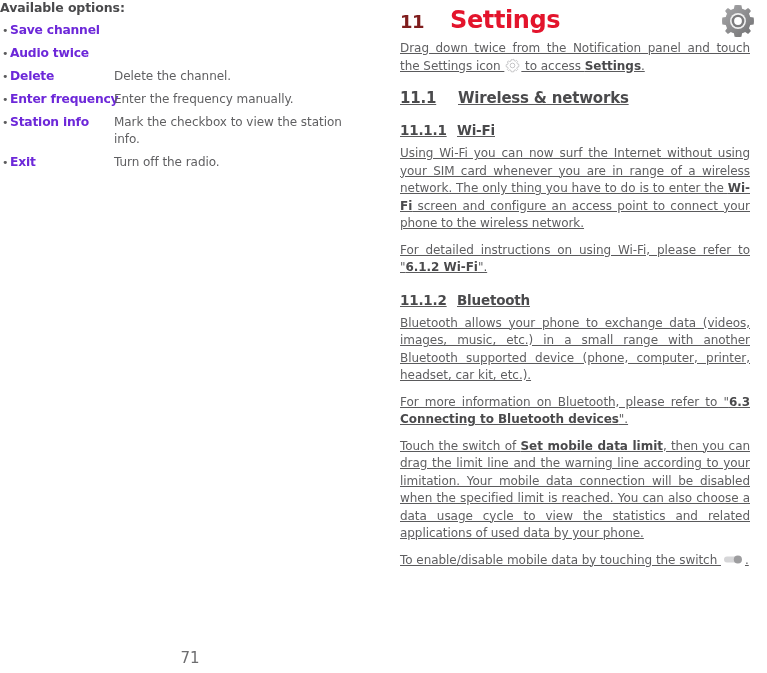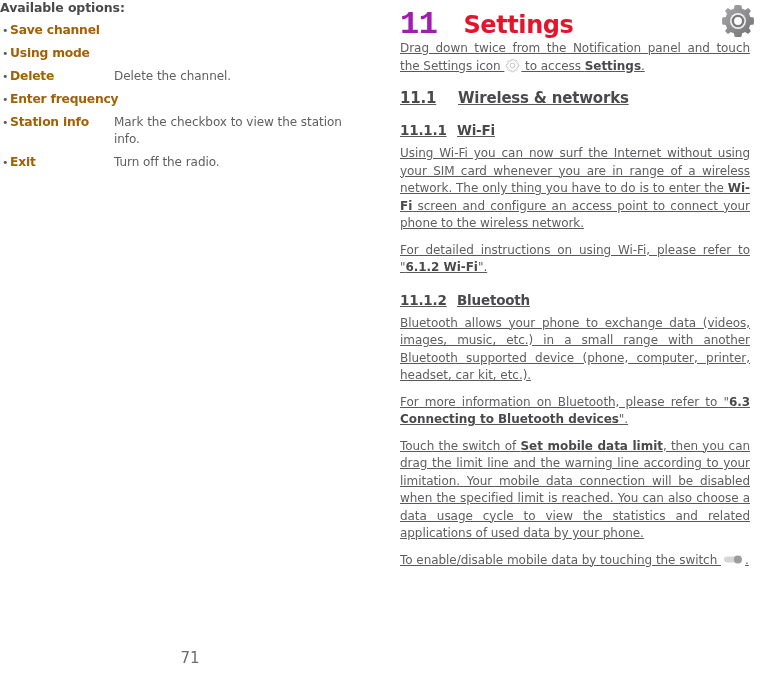--- a/index.html
+++ b/index.html
@@ -60,21 +60,21 @@
     text-align: left;
     padding-left: 2px;
     box-sizing: border-box;
   }
   .opt-label {
     flex: 0 0 104px;
     width: 104px;
     font-size: 12.3px;
     line-height: 17px;
     font-weight: bold;
-    color: #a16207;
+    color: #6d28d9;
     letter-spacing: -0.2px;
     white-space: nowrap;
   }
   .opt-desc {
     flex: 1 1 auto;
     font-size: 12px;
     line-height: 17px;
     color: #5f5f61;
     text-align: justify;
     text-justify: inter-word;
@@ -94,25 +94,24 @@
   }
   .chapter-head {
     position: absolute;
     left: 17px;
     top: 6px;
     width: 330px;
     display: flex;
     align-items: baseline;
   }
   .chapter-num {
-    font-size: 32px;
-    font-weight: bold;
-    color: #a21caf;
+    font-size: 18px;
+    font-weight: bold;
+    color: #7f1d1d;
     letter-spacing: -0.5px;
-    font-family: Liberation Mono, monospace;
   }
   .chapter-title {
     font-size: 24px;
     font-weight: bold;
     color: #e3142c;
     margin-left: 26px;
     letter-spacing: -0.4px;
   }
   .gear-big {
     position: absolute;
@@ -205,32 +204,33 @@
 
     <div class="opt-list">
 
       <div class="opt-row">
         <span class="opt-bullet">•</span>
         <span class="opt-label">Save channel</span>
       </div>
 
       <div class="opt-row">
         <span class="opt-bullet">•</span>
-        <span class="opt-label">Using mode</span>
+        <span class="opt-label">Audio twice</span>
       </div>
 
       <div class="opt-row">
         <span class="opt-bullet">•</span>
         <span class="opt-label">Delete</span>
         <span class="opt-desc nojust">Delete the channel.</span>
       </div>
 
       <div class="opt-row">
         <span class="opt-bullet">•</span>
         <span class="opt-label">Enter frequency</span>
+        <span class="opt-desc nojust">Enter the frequency manually.</span>
       </div>
 
       <div class="opt-row">
         <span class="opt-bullet">•</span>
         <span class="opt-label">Station info</span>
         <span class="opt-desc nojust">Mark the checkbox to view the station info.</span>
       </div>
 
       <div class="opt-row">
         <span class="opt-bullet">•</span>

